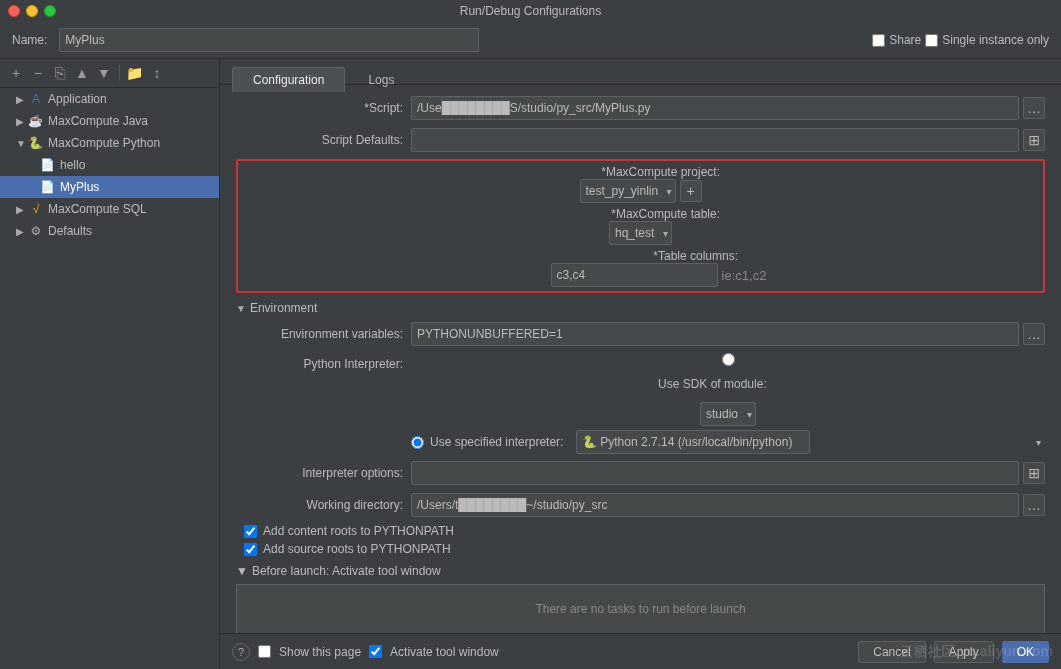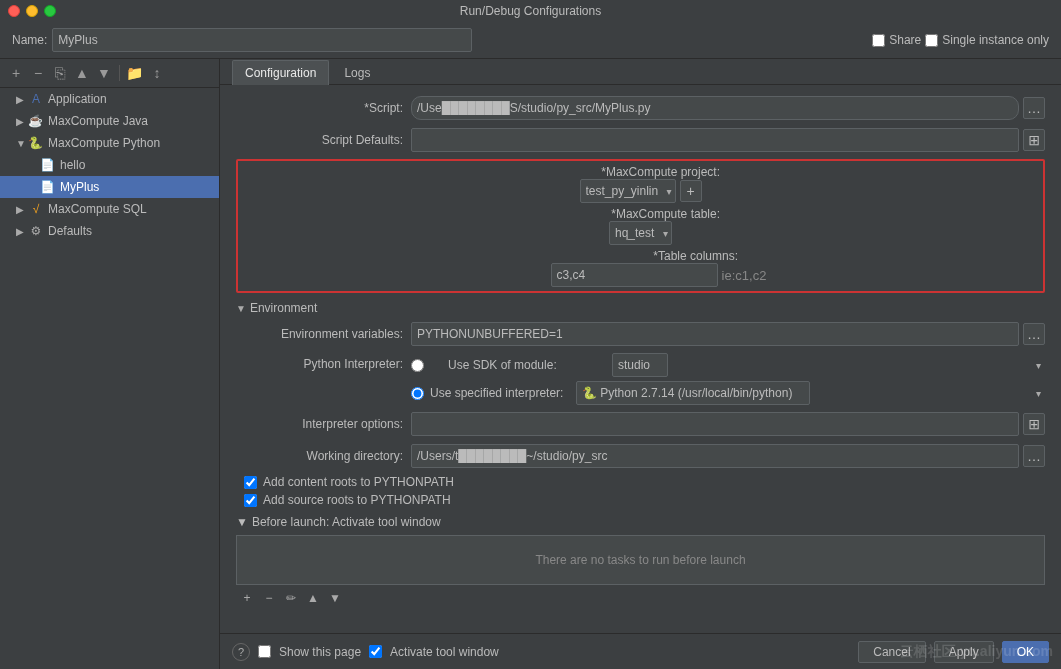--- a/index.html
+++ b/index.html
@@ -120,21 +120,21 @@
       flex: 1;
       background: #3c3f41;
       display: flex;
       flex-direction: column;
       overflow: hidden;
     }
     .right-toolbar {
       display: flex;
       align-items: center;
       padding: 6px 12px;
-      gap: 5px;
+      gap: 12px;
       border-bottom: 1px solid #2b2b2b;
     }
     .name-label {
       color: #bbb;
       font-size: 12px;
     }
     .name-input {
       flex: 1;
       max-width: 420px;
       background: #45494a;
@@ -154,30 +154,30 @@
     }
     .share-group input[type=checkbox] { margin: 0; }
     
     .tabs-bar {
       display: flex;
       padding: 0 12px;
       background: #3c3f41;
       border-bottom: 1px solid #2b2b2b;
     }
     .tab {
-      padding: 5px 12px;
+      padding: 5px 20px;
       font-size: 12px;
       color: #bbb;
       cursor: pointer;
       border: 1px solid transparent;
       border-bottom: none;
       border-radius: 2px 2px 0 0;
       margin-right: 2px;
       position: relative;
-      top: 1px;
+      top: 8px;
     }
     .tab.active {
       background: #4c5052;
       border-color: #5c6164;
       border-bottom-color: #4c5052;
       color: #e8e8e8;
     }
     
     .config-area {
       flex: 1;
@@ -476,21 +476,21 @@
         <div class="tab">
           <span>Logs</span>
         </div>
       </div>
 
       <div class="config-area">
 
         <div class="form-row">
           <span class="form-label">*Script:</span>
           <div class="form-control">
-            <input class="text-input" type="text" value="/Use████████S/studio/py_src/MyPlus.py" style="filter: blur(0px); border-radius: 10px;">
+            <input class="text-input" type="text" value="/Use████████S/studio/py_src/MyPlus.py" style="filter: blur(0px);">
             <div class="btn-icon">…</div>
           </div>
         </div>
 
         <div class="form-row">
           <span class="form-label">Script Defaults:</span>
           <div class="form-control">
             <input class="text-input" type="text" value="" style="">
             <div class="btn-icon" style="background:#45494a;">⊞</div>
           </div>
@@ -540,21 +540,21 @@
           <div class="form-control">
             <input class="text-input" type="text" value="PYTHONUNBUFFERED=1" style="">
             <div class="btn-icon">…</div>
           </div>
         </div>
 
         <div class="form-row" style="align-items:flex-start;">
           <span class="form-label" style="padding-top:4px;">Python Interpreter:</span>
           <div class="form-control" style="flex-direction:column; align-items:flex-start; gap:4px;">
 
-            <div style="display:flex; align-items:center; gap:24px; width:100%;">
+            <div style="display:flex; align-items:center; gap:11px; width:100%;flex-direction:column;">
               <input type="radio" name="interpreter" style="">
               <span style="color:#bbb; width:140px;">Use SDK of module:</span>
               <div class="select-wrapper" style="flex:1;">
                 <select class="select-input">
                   <option>studio</option>
                 </select>
               </div>
             </div>
 
             <div style="display:flex; align-items:center; gap:6px; width:100%;">

